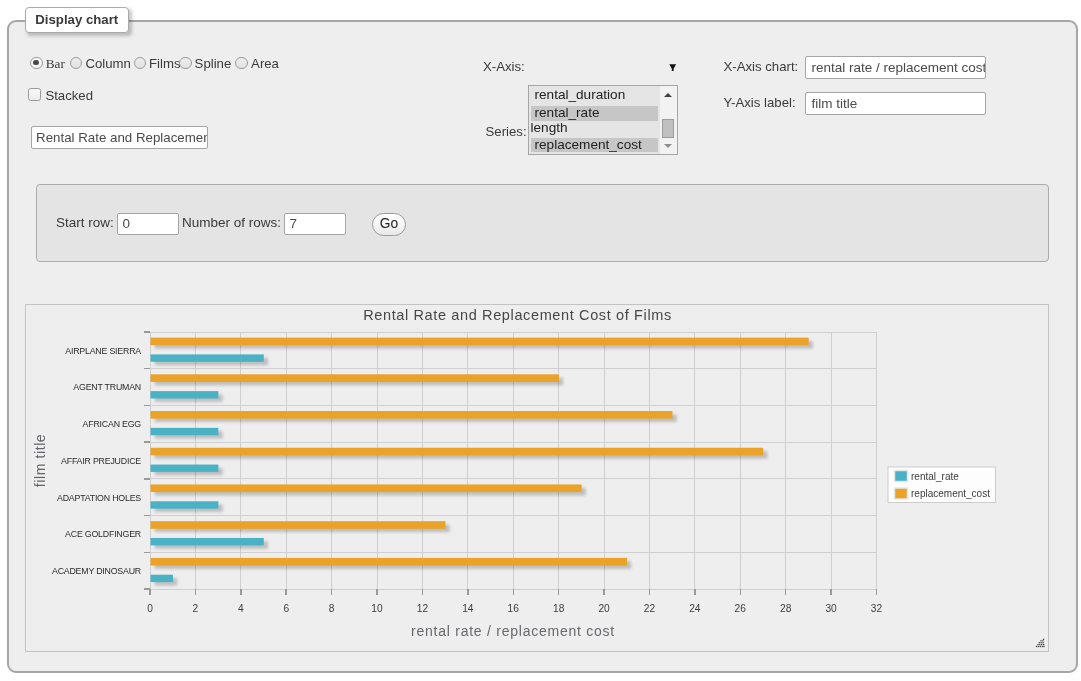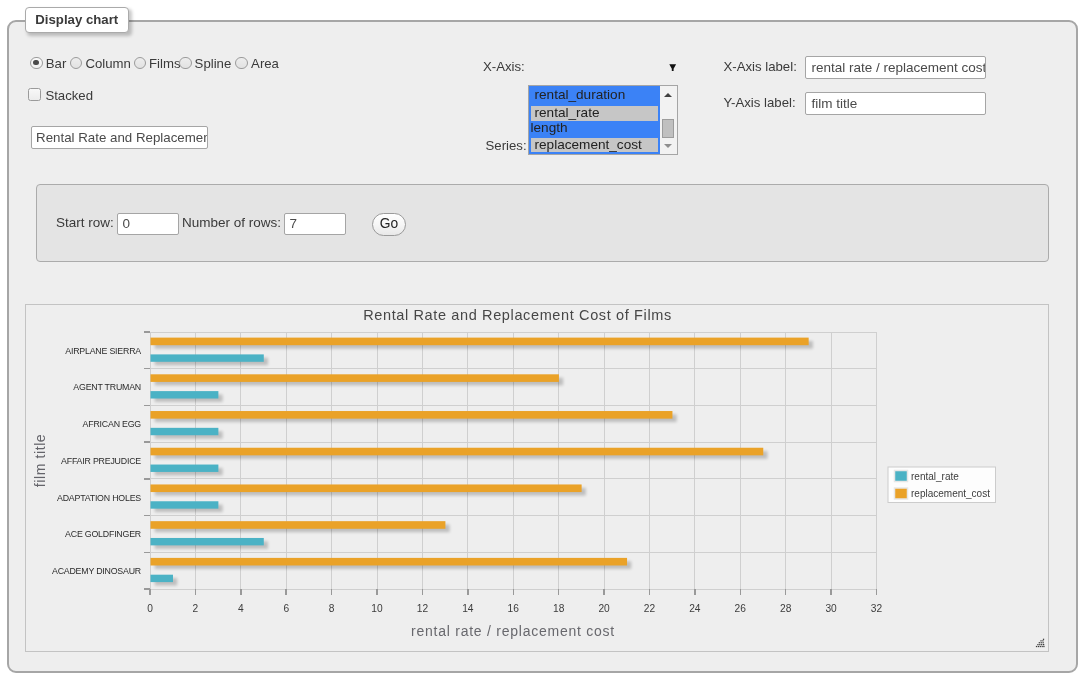--- a/index.html
+++ b/index.html
@@ -10,54 +10,54 @@
 </style></head><body>
 <div id="page">
 
 <div class="abs" style="left:7px;top:19.5px;width:1070.5px;height:653.5px;background:#eeeeee;border:2px solid #a6a6a6;border-radius:9px;"></div>
 
 <div class="abs" style="left:24.5px;top:7px;width:104.5px;height:26px;background:#fff;border:1px solid #aaa;border-radius:4px;box-shadow:2.5px 2.5px 3.5px rgba(0,0,0,0.22);line-height:24px;text-align:center;font-size:13.2px;font-weight:bold;color:#3a3a3a;">Display chart</div>
 
 <div class="abs" style="left:30.2px;top:56.6px;width:12.6px;height:12.6px;border:1.4px solid #9b9b9b;border-radius:50%;background:linear-gradient(#fafafa,#efefef);">
       <div style="position:absolute;left:2.2px;top:2.2px;width:5.4px;height:5.4px;border-radius:50%;background:#4a4a4a;"></div>
     </div>
-    <span class="lbl" style="left:45.8px;top:55.8px;">Bar</span>
+    <span class="lbl" style="left:45.8px;top:55.8px;font-family:Liberation Serif, serif;">Bar</span>
 <div class="abs" style="left:69.6px;top:56.6px;width:12.6px;height:12.6px;border:1.4px solid #9b9b9b;border-radius:50%;background:linear-gradient(#ededed,#e2e2e2);"></div>
     <span class="lbl" style="left:85.5px;top:55.8px;">Column</span>
 <div class="abs" style="left:133.6px;top:56.6px;width:12.6px;height:12.6px;border:1.4px solid #9b9b9b;border-radius:50%;background:linear-gradient(#ededed,#e2e2e2);"></div>
     <span class="lbl" style="left:149px;top:55.8px;">Films</span>
 <div class="abs" style="left:179.2px;top:56.6px;width:12.6px;height:12.6px;border:1.4px solid #9b9b9b;border-radius:50%;background:linear-gradient(#ededed,#e2e2e2);"></div>
     <span class="lbl" style="left:194.6px;top:55.8px;">Spline</span>
 <div class="abs" style="left:235.4px;top:56.6px;width:12.6px;height:12.6px;border:1.4px solid #9b9b9b;border-radius:50%;background:linear-gradient(#ededed,#e2e2e2);"></div>
     <span class="lbl" style="left:251.1px;top:55.8px;">Area</span>
 
 <div class="abs" style="left:28px;top:88.2px;width:12.5px;height:12.5px;background:linear-gradient(#f8f8f8,#ececec);border:1px solid #9a9a9a;border-radius:2.5px;"></div>
 <span class="lbl" style="left:45.4px;top:88.2px;">Stacked</span>
 
 <div class="inp" style="left:30.5px;top:126px;width:177px;height:23px;font-size:13.3px;line-height:21px;padding-left:4.6px;">Rental Rate and Replacement Cost of Films</div>
 
 <span class="lbl" style="left:483px;top:58.8px;">X-Axis:</span>
 <svg class="abs" style="left:669.3px;top:64.3px;" width="8" height="8" viewBox="0 0 8 8">
       <path d="M0.3,0.3 h6.8 l-2.5,4.4 v2.2 h-1.8 v-2.2 z" fill="#111"></path>
     </svg>
 
-<span class="lbl" style="left:485.5px;top:138px;text-align:right;">Series:</span>
-<div class="abs" style="left:527.5px;top:84.5px;width:150px;height:70px;background:#3b82f6;border:1px solid #a5a5a5;overflow:hidden;">
+<span class="lbl" style="left:485.5px;top:124px;text-align:right;">Series:</span>
+<div class="abs" style="left:527.5px;top:84.5px;width:150px;height:70px;background:#e5e5e5;border:1px solid #a5a5a5;overflow:hidden;">
   <div class="abs" style="left:2px;top:1.5px;width:127px;height:15.8px;font-size:13.6px;line-height:15.8px;padding-left:4px;color:#222;">rental_duration</div>
   <div class="abs" style="left:2px;top:20.6px;width:127px;height:14.8px;font-size:13.6px;line-height:14.2px;padding-left:4px;color:#222;background:#c6c6c6;">rental_rate</div>
   <div class="abs" style="left:2px;top:35.6px;width:127px;height:14.8px;font-size:13.6px;line-height:14.2px;color:#222;">length</div>
   <div class="abs" style="left:2px;top:52.3px;width:127px;height:14.6px;font-size:13.6px;line-height:14px;padding-left:4px;color:#222;background:#c6c6c6;">replacement_cost</div>
   <div class="abs" style="right:0;top:0;width:16.5px;height:68px;background:#f2f2f2;">
         <div class="abs" style="left:3.8px;top:7.6px;width:0;height:0;border-left:4.2px solid transparent;border-right:4.2px solid transparent;border-bottom:4.6px solid #404040;"></div>
         <div class="abs" style="left:2px;top:33.5px;width:12.3px;height:19px;background:#c0c0c0;border:1px solid #9c9c9c;"></div>
         <div class="abs" style="left:3.8px;top:58.8px;width:0;height:0;border-left:4.2px solid transparent;border-right:4.2px solid transparent;border-top:4.6px solid #8e8e8e;"></div>
       </div>
 </div>
 
-<span class="lbl" style="left:723.5px;top:58.8px;">X-Axis label:</span>
+<span class="lbl" style="left:723.5px;top:58.8px;">X-Axis chart:</span>
 <div class="inp" style="left:804.5px;top:55.5px;width:181.5px;height:23px;font-size:13.5px;line-height:21px;padding-left:6px;">rental rate / replacement cost of films</div>
 <span class="lbl" style="left:723.5px;top:94.8px;">Y-Axis label:</span>
 <div class="inp" style="left:804.5px;top:91.5px;width:181.5px;height:23px;font-size:13.5px;line-height:21px;padding-left:6px;">film title</div>
 
 <div class="abs" style="left:36px;top:184px;width:1013px;height:78px;background:#e4e4e4;border:1px solid #ababab;border-radius:4px;"></div>
 <span class="lbl" style="left:56px;top:215.4px;font-size:13.5px;">Start row:</span>
 <div class="inp" style="left:116.5px;top:212.5px;width:62px;height:22.5px;font-size:13.5px;line-height:20.5px;padding-left:5px;">0</div>
 <span class="lbl" style="left:182px;top:215.4px;font-size:13.5px;">Number of rows:</span>
 <div class="inp" style="left:283.5px;top:212.5px;width:62px;height:22.5px;font-size:13.5px;line-height:20.5px;padding-left:5px;">7</div>
 <div class="abs" style="left:372px;top:213px;width:34px;height:22.5px;background:linear-gradient(#fefefe,#f6f6f6 50%,#e8e8e8);border:1px solid #9a9a9a;border-radius:11.5px;text-align:center;font-size:13.8px;line-height:20.5px;color:#222;">Go</div>

